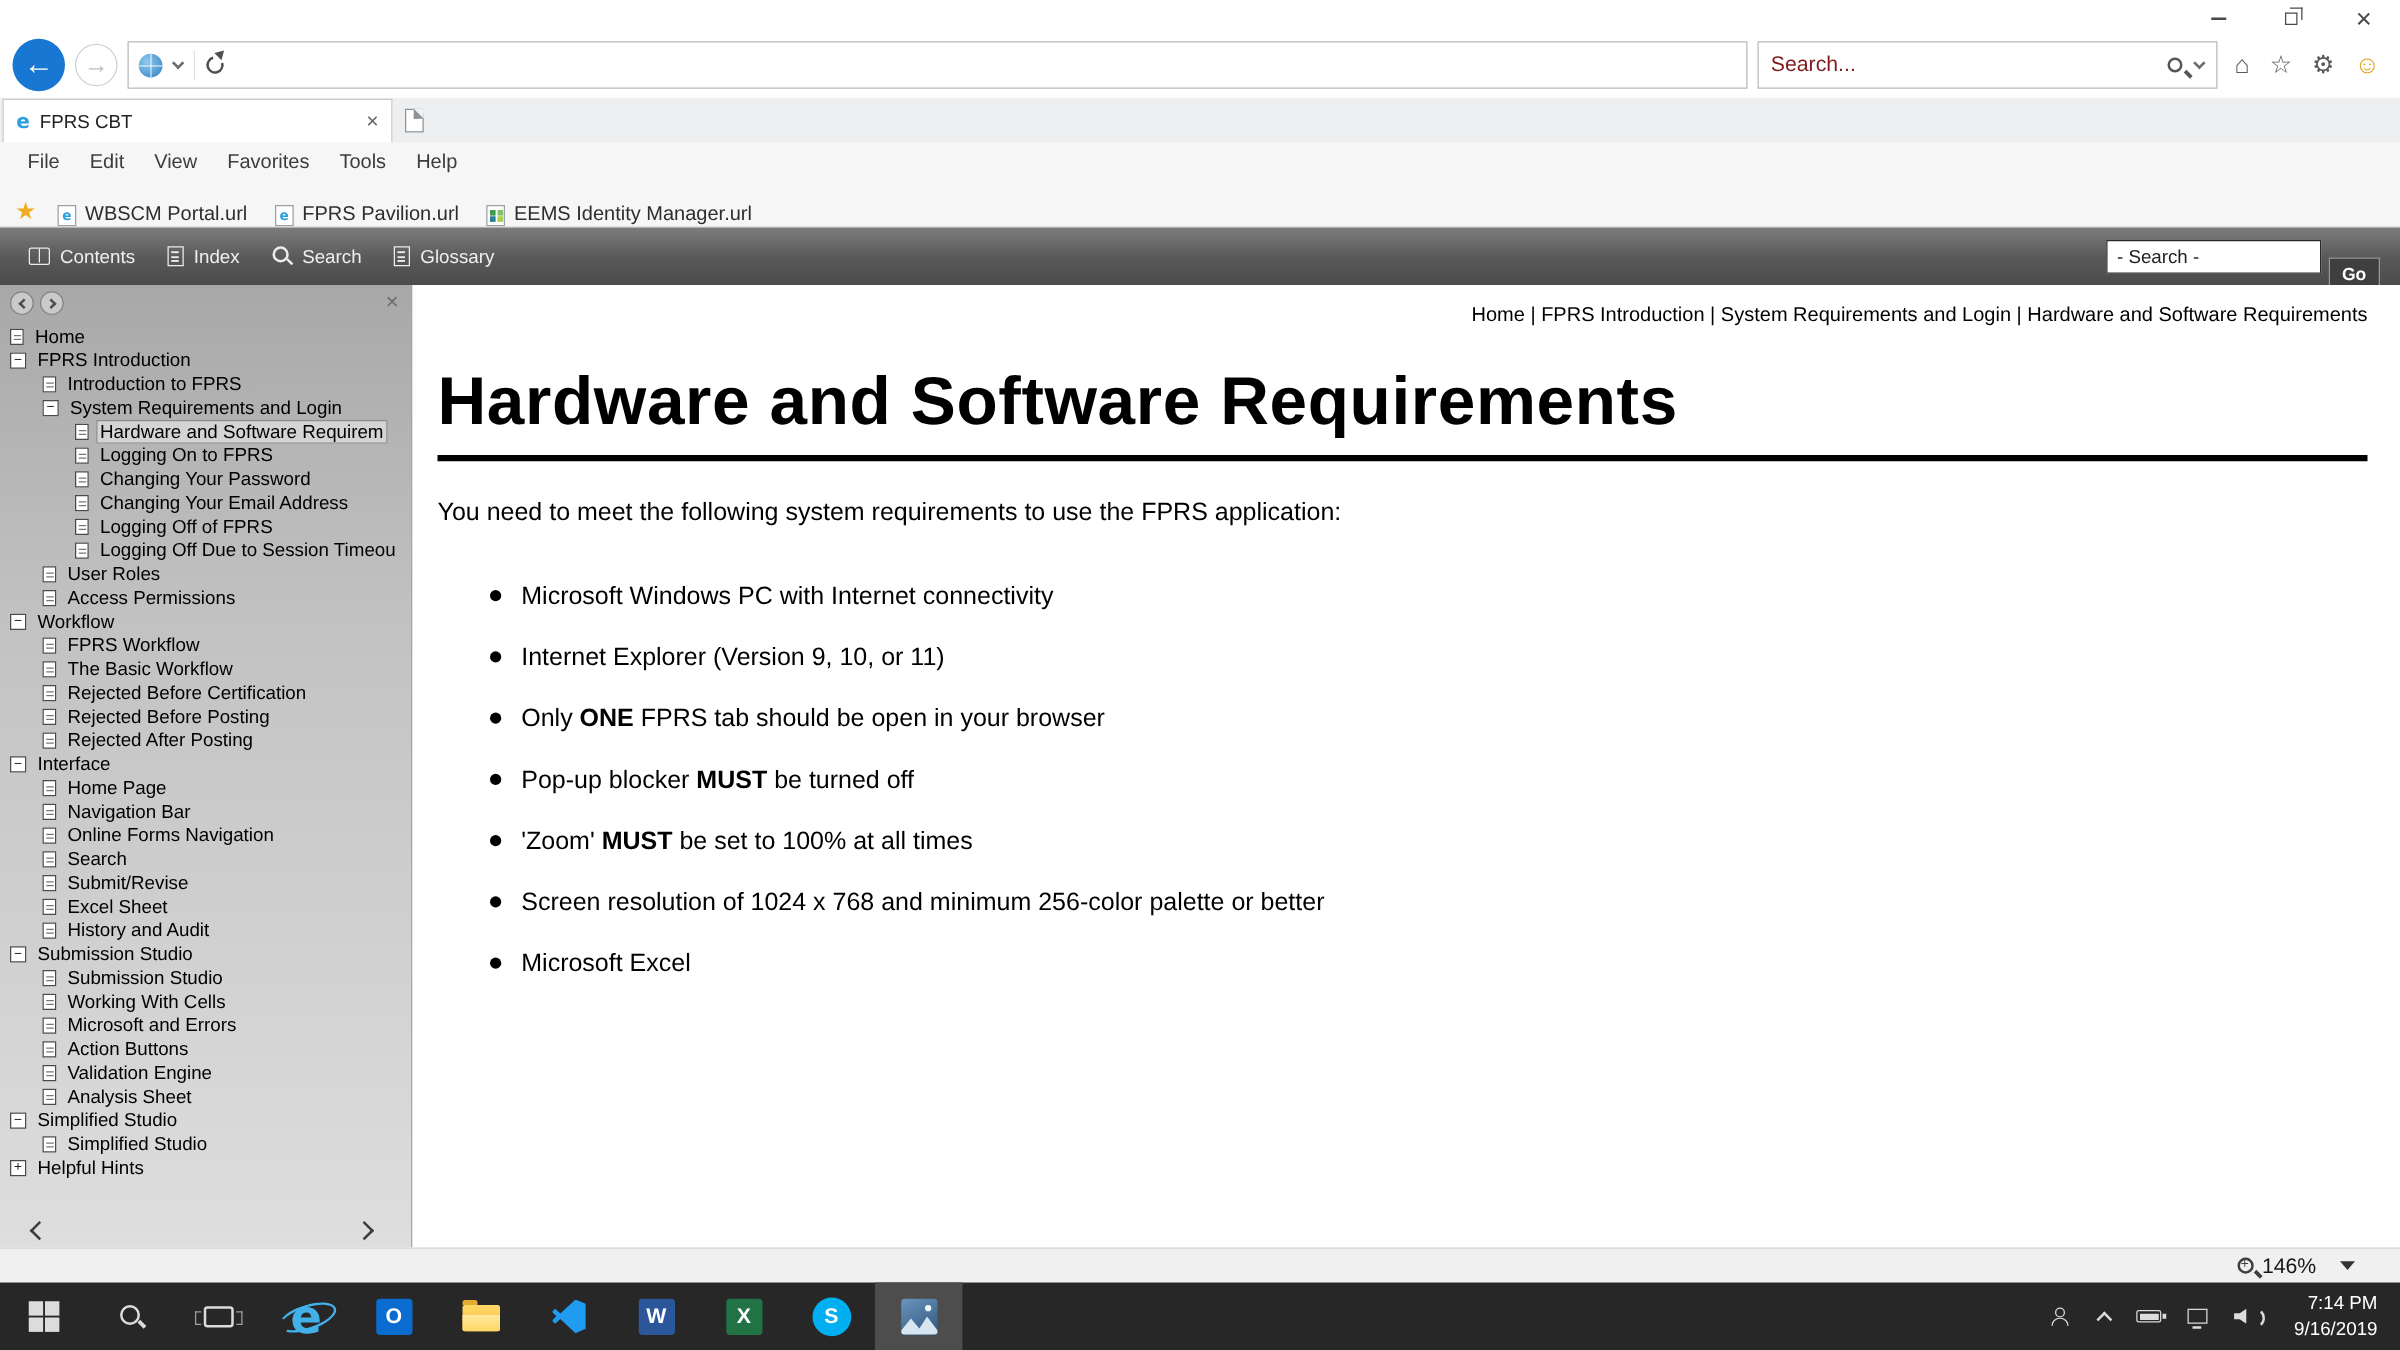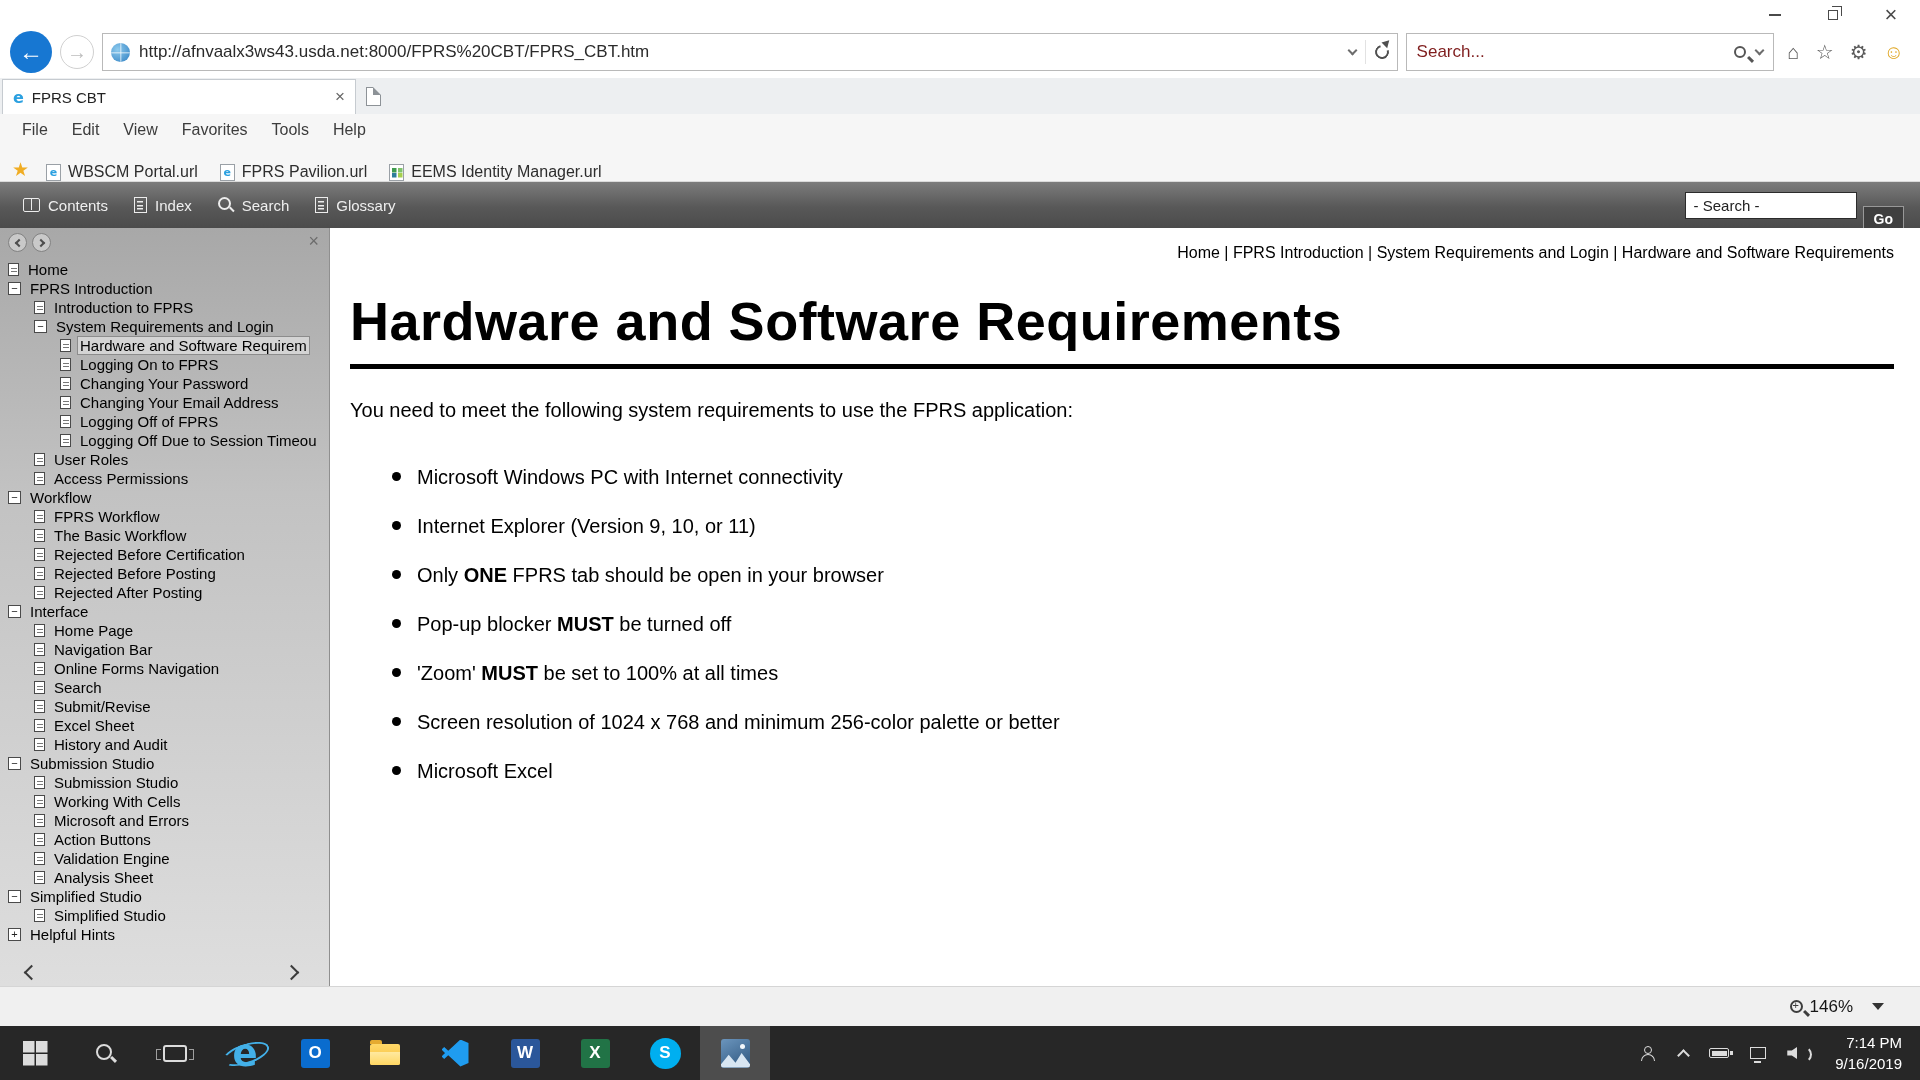--- a/index.html
+++ b/index.html
@@ -38,21 +38,21 @@
   .mag::after{content:"";position:absolute;width:2.5px;height:7px;background:#555;left:11px;top:10px;transform:rotate(-45deg);transform-origin:top left;}
   .quick-icons{flex:0 0 auto;display:flex;align-items:center;gap:16px;padding:0 10px 0 6px;}
   .qi{font-size:20px;color:#5a5a5a;line-height:1;}
   .qi.home::before{content:"\2302";}
   .qi.star::before{content:"\2606";}
   .qi.gear::before{content:"\2699";}
   .qi.smiley::before{content:"\263A";color:#dfa51f;}
 
   
   .tab-row{height:36px;background:#edeff1;display:flex;align-items:flex-end;flex:0 0 auto;}
-  .tab{width:354px;height:35px;background:#fff;border:1px solid #c6cbd0;border-bottom:none;display:flex;align-items:center;gap:8px;padding:0 10px;margin-left:2px;}
+  .tab{width:312px;height:35px;background:#fff;border:1px solid #c6cbd0;border-bottom:none;display:flex;align-items:center;gap:8px;padding:0 10px;margin-left:2px;}
   .tab-fav::before{content:"e";color:#2ba0e0;font-weight:bold;font-size:16px;font-family:"DejaVu Sans",sans-serif;}
   .tab-label{flex:1 1 auto;font-size:15px;color:#222;white-space:nowrap;overflow:hidden;}
   .tab-close::before{content:"\00D7";font-size:17px;color:#666;}
   .newtab{width:34px;height:35px;display:flex;align-items:center;justify-content:center;}
   .page-ic{width:15px;height:19px;border:1.5px solid #8d9297;background:#fff;position:relative;}
   .page-ic::after{content:"";position:absolute;right:-1.5px;top:-1.5px;border:4px solid #edeff1;border-left-color:#8d9297;border-bottom-color:#8d9297;}
 
   
   .menu-row{height:32px;background:#f6f6f6;display:flex;align-items:center;padding-left:10px;flex:0 0 auto;}
   .menu-item{padding:0 12px;font-size:16px;color:#3c3c3c;}
@@ -119,21 +119,21 @@
   .breadcrumb{text-align:right;font-size:16px;color:#000;}
   .page-title{font-size:54px;font-weight:700;color:#000;margin:28px 0 12px 0;letter-spacing:0.5px;}
   .title-rule{height:5px;background:#000;margin-bottom:30px;}
   .intro{font-size:20px;color:#000;margin:0 0 44px 0;}
   .reqs{margin:0;padding:0 0 0 42px;list-style:none;}
   .req-item{position:relative;font-size:20px;color:#000;margin-bottom:27px;padding-left:25px;line-height:1.1;}
   .req-item::before{content:"";position:absolute;left:0;top:6px;width:9px;height:9px;border-radius:50%;background:#000;}
   .req-item .b{font-weight:bold;}
 
   
-  .zoom-row{height:40px;background:#f0f0f0;border-top:1px solid #d5d5d5;display:flex;align-items:center;justify-content:flex-end;gap:7px;padding-right:36px;flex:0 0 auto;}
+  .zoom-row{height:28px;background:#f0f0f0;border-top:1px solid #d5d5d5;display:flex;align-items:center;justify-content:flex-end;gap:7px;padding-right:36px;flex:0 0 auto;}
   .zoom-ic{position:relative;width:13px;height:13px;border:2px solid #3e3e3e;border-radius:50%;}
   .zoom-ic::before{content:"+";position:absolute;left:1px;top:-3px;font-size:11px;color:#3e3e3e;}
   .zoom-ic::after{content:"";position:absolute;width:2.5px;height:7px;background:#3e3e3e;left:11px;top:10px;transform:rotate(-45deg);transform-origin:top left;}
   .zoom-text{font-size:17px;color:#161616;}
   .zoom-caret{width:0;height:0;border-left:6px solid transparent;border-right:6px solid transparent;border-top:7px solid #333;margin-left:12px;}
 
   
   .taskbar{height:54px;background:#272727;display:flex;align-items:stretch;flex:0 0 auto;}
   .tb-apps{display:flex;align-items:stretch;}
   .tb-btn{width:70px;display:flex;align-items:center;justify-content:center;}
@@ -186,21 +186,20 @@
 <body>
 
 <div class="screen">
 
   <div class="chrome-top">
     <div class="address-row">
       <div class="back-btn"></div>
       <div class="fwd-btn"></div>
       <div class="url-box">
         <span class="globe"></span>
-        <span class="url-text">http://afnvaalx3ws43.usda.net:8000/FPRS%20CBT/FPRS_CBT.htm</span>
         <span class="cdown"></span>
         <span class="vsep"></span>
         <span class="refresh-ic"></span>
       </div>
       <div class="search-box">
         <span class="search-text">Search...</span>
         <span class="mag"></span>
         <span class="cdown"></span>
       </div>
       <div class="quick-icons">

